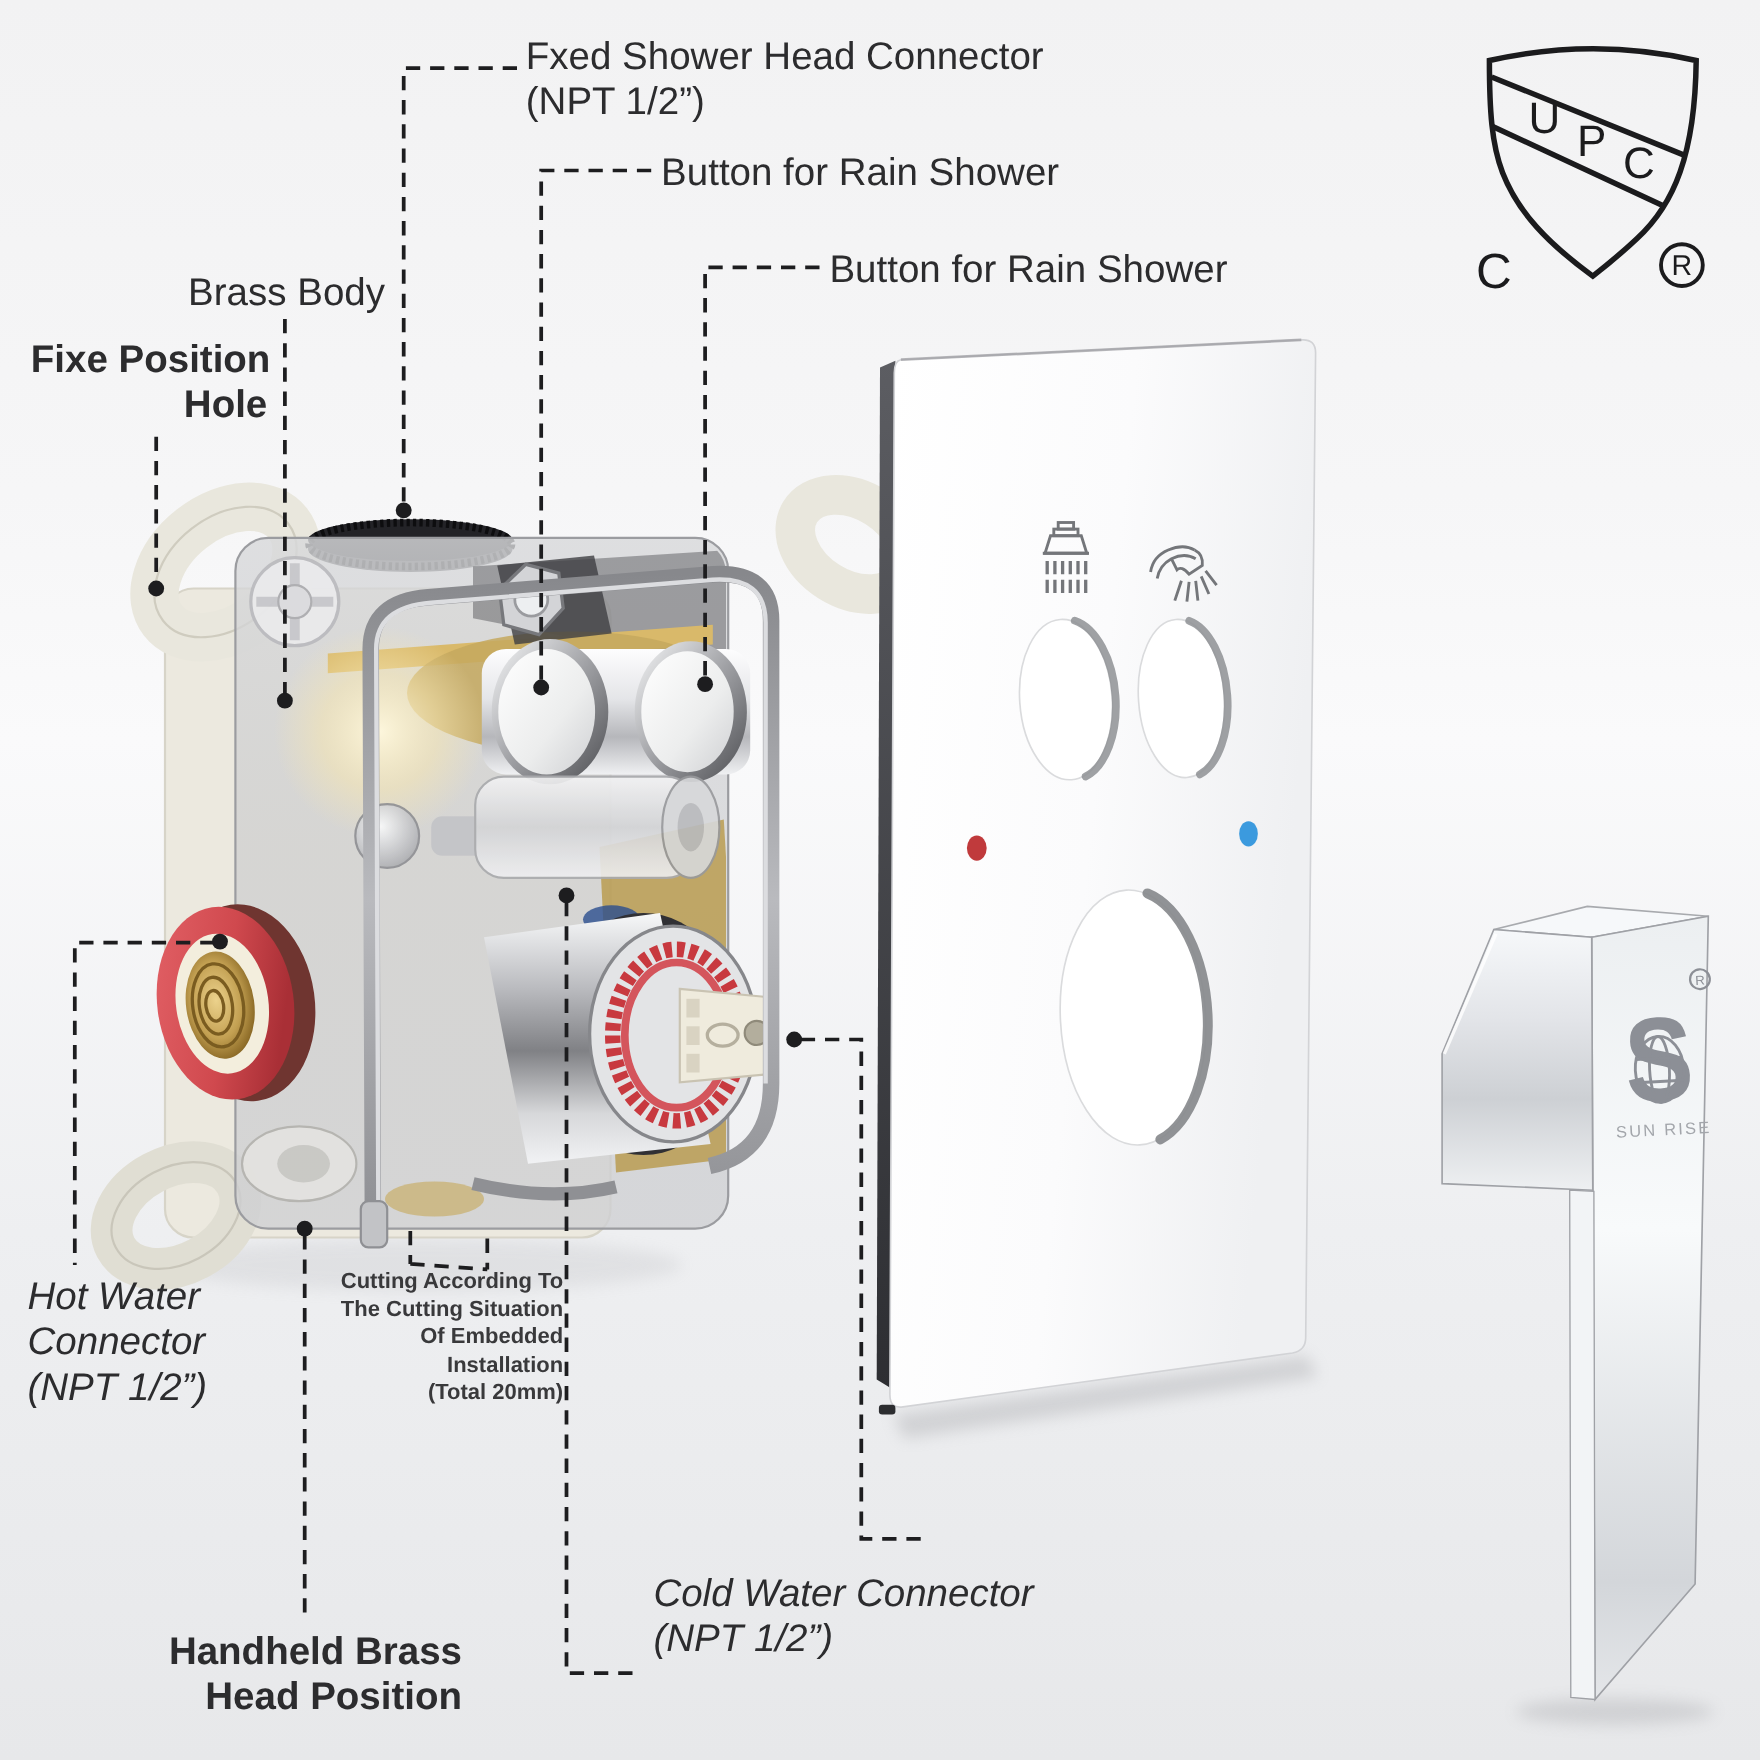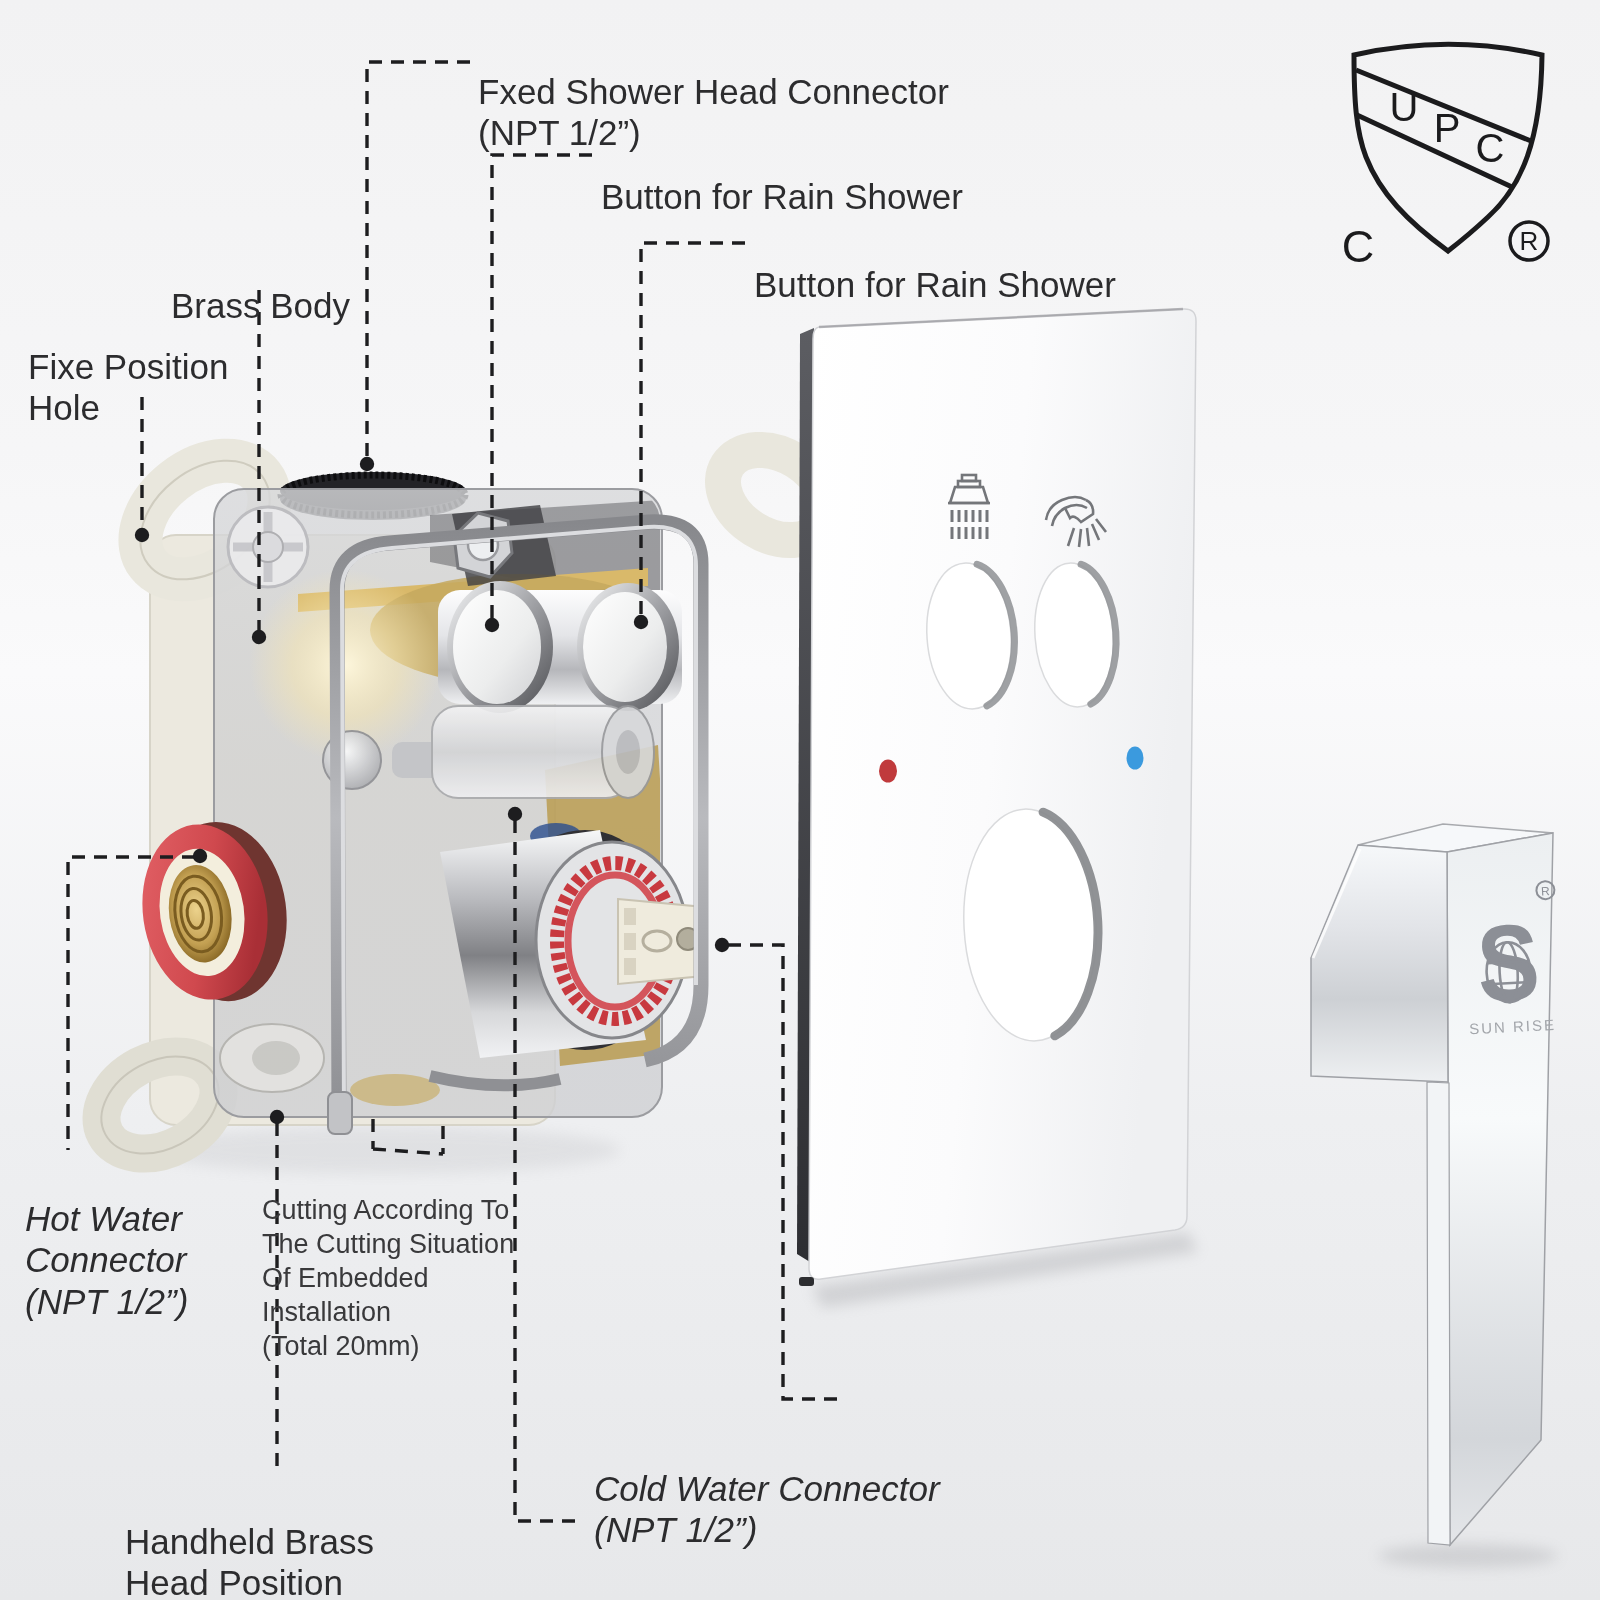--- a/index.html
+++ b/index.html
@@ -8,25 +8,25 @@
     font-family:"Liberation Sans","DejaVu Sans",sans-serif;
     background:#eef0f2;
   }
   #canvas{
     position:relative;width:1600px;height:1600px;overflow:hidden;
     background:linear-gradient(180deg,#f2f2f3 0%,#f6f6f7 28%,#fafafb 42%,#eeeff1 70%,#e7e8ea 100%);
   }
   #scene{position:absolute;left:0;top:0;}
   .lbl{
     position:absolute;color:#2c2c2e;font-size:35px;line-height:1.18;
-    white-space:nowrap;letter-spacing:0;margin-top:40px;
+    white-space:nowrap;letter-spacing:0;
   }
   .lbl div{white-space:nowrap;}
-  .lbl.small{font-size:27px;color:#39393b;line-height:1.26;}
-  .center{text-align:left;}
+  .lbl.small{font-size:20px;color:#39393b;line-height:1.26;}
+  .center{text-align:right;font-weight:bold;}
 </style>
 </head>
 <body>
 
 <div id="canvas">
 <svg id="scene" width="1600" height="1600" viewBox="0 0 1600 1600">
   <defs>
     <filter id="soft" x="-60%" y="-60%" width="220%" height="220%">
           <feGaussianBlur stdDeviation="7"></feGaussianBlur>
         </filter>

